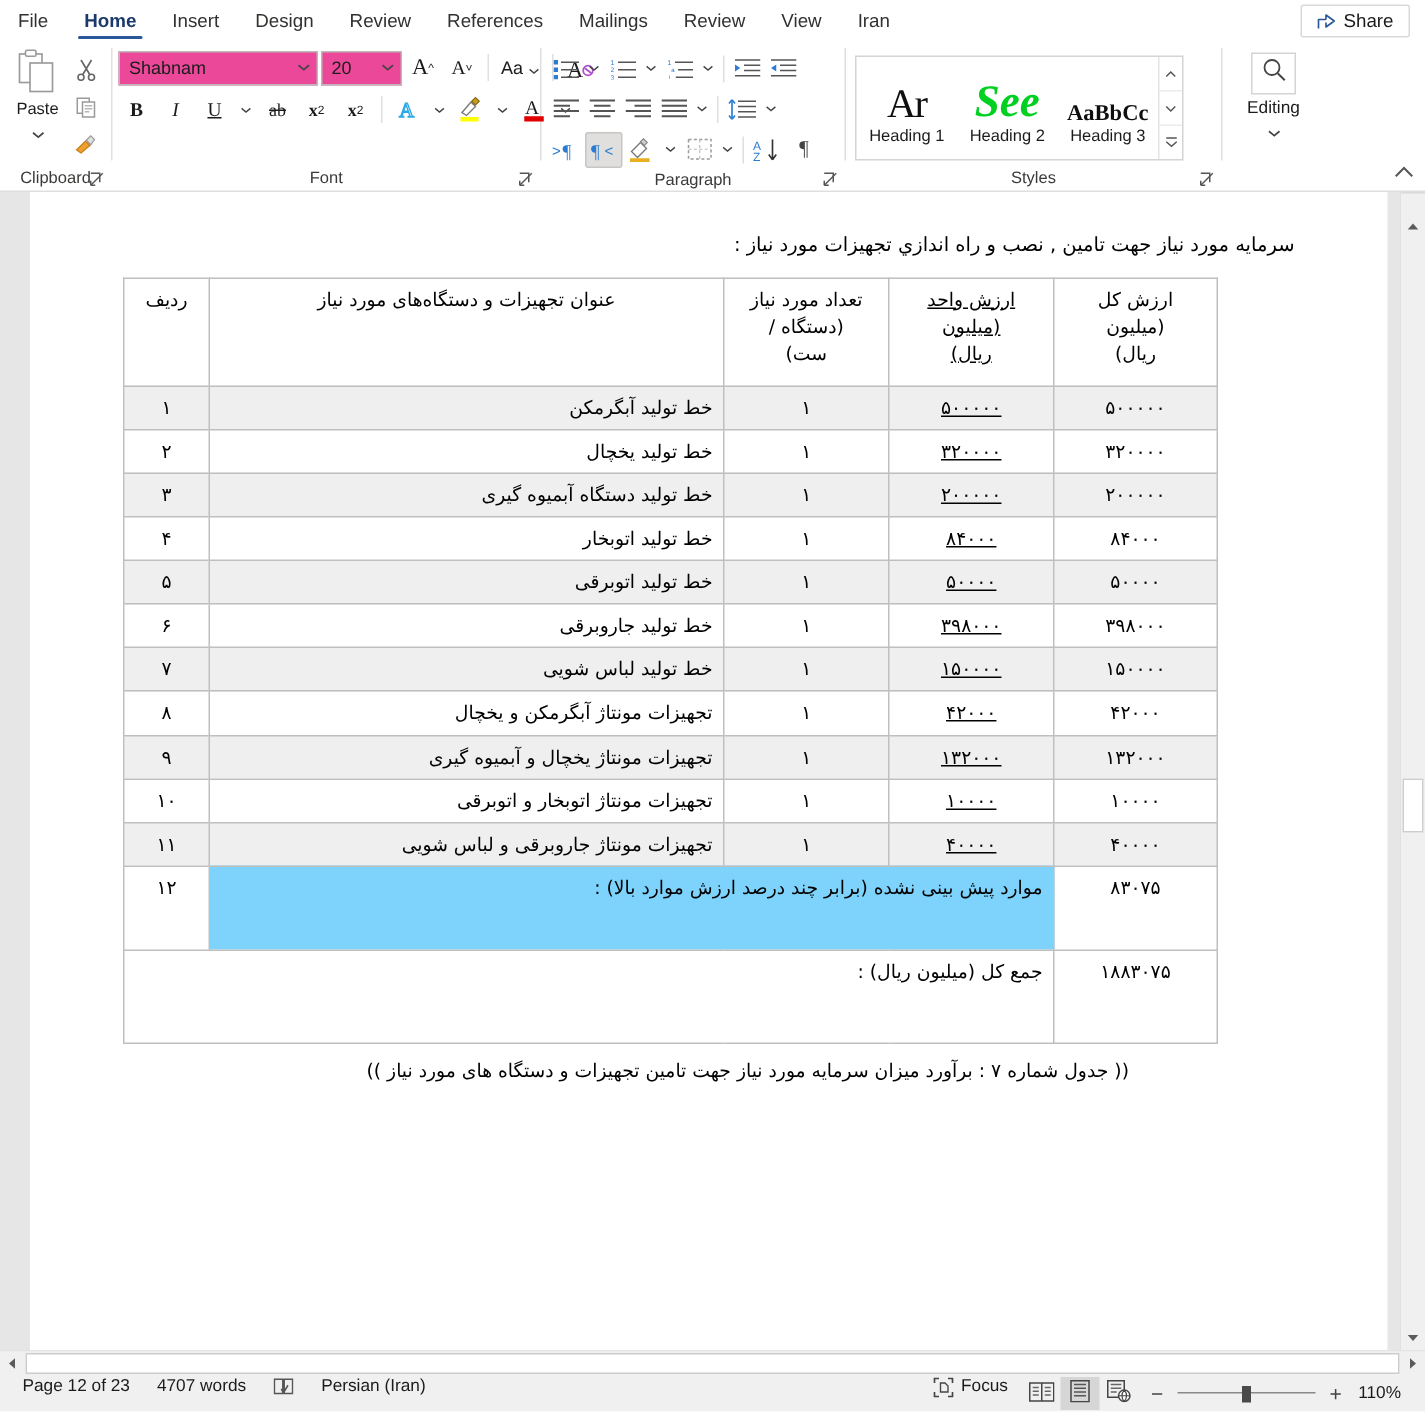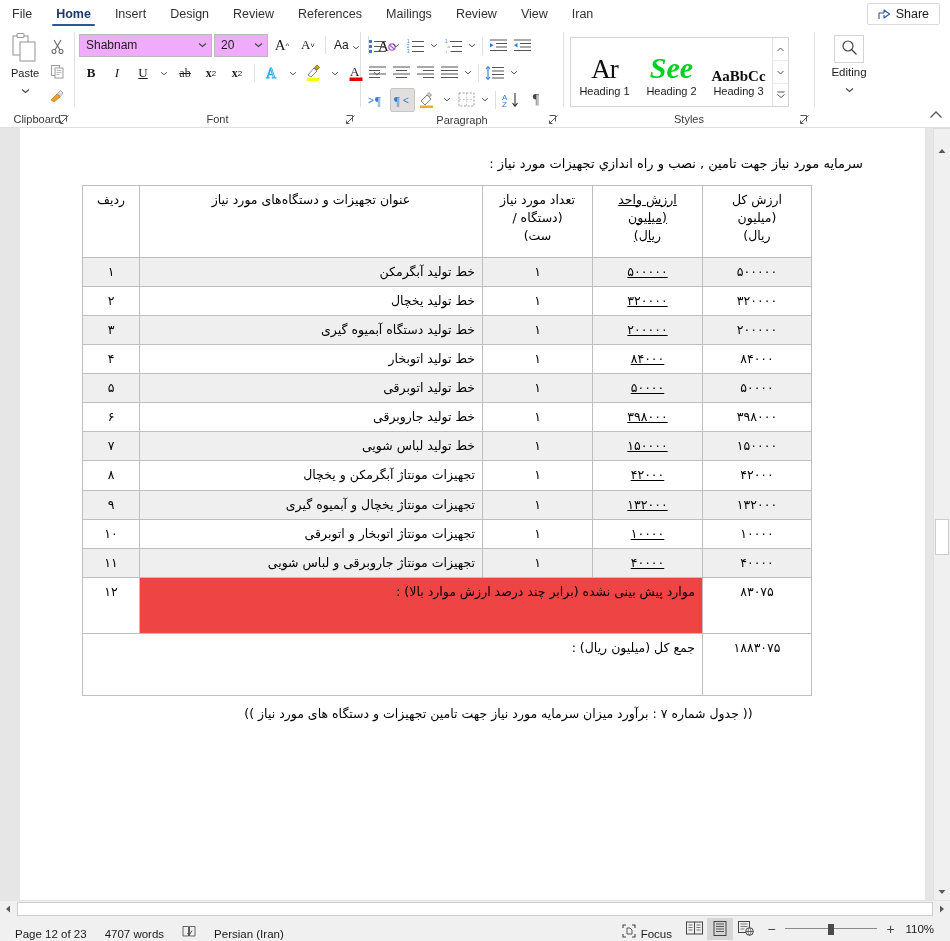--- a/index.html
+++ b/index.html
@@ -61,21 +61,21 @@
   .paste-lbl { font-size: 11px; color: #1b1b1b; margin-top: 1px; }
   .chev { width: 9px; height: 6px; margin-top: 1px; }
   .clip-small { display: flex; flex-direction: column; gap: 3px; padding-top: 3px; }
   .sm-btn { width: 24px; height: 22px; display:flex; align-items:center; justify-content:center; cursor:pointer; }
 
   
   .fontgrp { width: 285px; }
   .fontgrp .group-body { flex-direction: column; align-items: flex-start; padding: 5px 4px 0 4px; gap: 4px; }
   .frow { display: flex; align-items: center; gap: 2px; height: 24px; }
   .combo {
-    height: 23px; border: 1px solid #b9b9b9; background: #f0abfc;
+    height: 23px; border: 1px solid #b9b9b9; background: #ec4899;
     display: flex; align-items: center; padding: 0 3px 0 6px; font-size: 12px; color: #1b1b1b;
     cursor: text;
   }
   .combo .cval { flex: 1; white-space: nowrap; overflow: hidden; }
   .combo .cchev { width: 12px; display:flex; align-items:center; justify-content:center; }
   .fontname { width: 133px; }
   .fontsize { width: 54px; }
   .rbtn {
     height: 24px; min-width: 24px; display: flex; align-items: center; justify-content: center;
     padding: 0 2px; cursor: pointer; border: 1px solid transparent; border-radius: 2px;
@@ -179,21 +179,21 @@
   }
   .hs-btn { width: 16px; display:flex; align-items:center; justify-content:center; cursor:pointer; background:#f0f0f0;}
   .hs-track { flex: 1; position: relative; background:#f0f0f0; padding: 1px; }
   .hs-thumb { position:absolute; left:1px; right:1px; top:1px; bottom:1px; background:#fff; border:1px solid #cdcdcd; cursor:grab;}
 
   
   .statusbar {
     height: 24px; background: #f0f0f0; display: flex; align-items: center;
     font-size: 11.5px; color: #1b1b1b; flex: none; padding: 0 6px;
   }
-  .sb-item { padding: 0 9px; display: flex; align-items: flex-end; gap: 5px; cursor: pointer; height: 22px;}
+  .sb-item { padding: 0 9px; display: flex; align-items: flex-start; gap: 5px; cursor: pointer; height: 22px;}
   .sb-spacer { flex: 1; }
   .view-btn { width: 26px; height: 22px; display:flex; align-items:center; justify-content:center; cursor:pointer;}
   .view-btn.active { background: #d6d6d6; }
   .zoom-wrap { display:flex; align-items:center; gap: 7px; padding: 0 6px; }
   .zoom-minus, .zoom-plus { width: 13px; height: 16px; display:flex; align-items:center; justify-content:center; cursor:pointer; font-size:14px; color:#444;}
   .zoom-track { width: 92px; height: 16px; position: relative; cursor: pointer; }
   .zoom-line { position:absolute; left:0; right:0; top:7px; height:1px; background:#8a8a8a;}
   .zoom-mid { position:absolute; left:50%; top:4px; width:1px; height:7px; background:#8a8a8a;}
   .zoom-handle { position:absolute; left:50%; margin-left:-3px; top:3px; width:6px; height:11px; background:#4a4a4a; cursor:grab;}
   .zoom-pct { font-size: 11.5px; color:#1b1b1b; min-width: 34px; text-align:right; padding-right:4px; cursor:pointer;}
@@ -765,21 +765,21 @@
               <tr class="shade">
                 <td class="c-total">۴۰۰۰۰</td>
                 <td class="c-unit">۴۰۰۰۰</td>
                 <td class="c-qty">۱</td>
                 <td class="c-title">تجهيزات مونتاژ جاروبرقی و لباس شويی</td>
                 <td class="c-num">۱۱</td>
               </tr>
 
               <tr class="tall">
                 <td class="c-total">۸۳۰۷۵</td>
-                <td class="c-title" colspan="3" style="background:#ef4444;text-align:right;">موارد پيش بينی نشده (برابر چند درصد ارزش موارد بالا) :</td>
+                <td class="c-title" colspan="3" style="background:#7dd3fc;text-align:right;">موارد پيش بينی نشده (برابر چند درصد ارزش موارد بالا) :</td>
                 <td class="c-num">۱۲</td>
               </tr>
 
               <tr class="sum">
                 <td class="c-total">۱۸۸۳۰۷۵</td>
                 <td class="c-title" colspan="4" style="text-align:right;">جمع کل (ميليون ريال) :</td>
               </tr>
             </tbody>
           </table>
 

